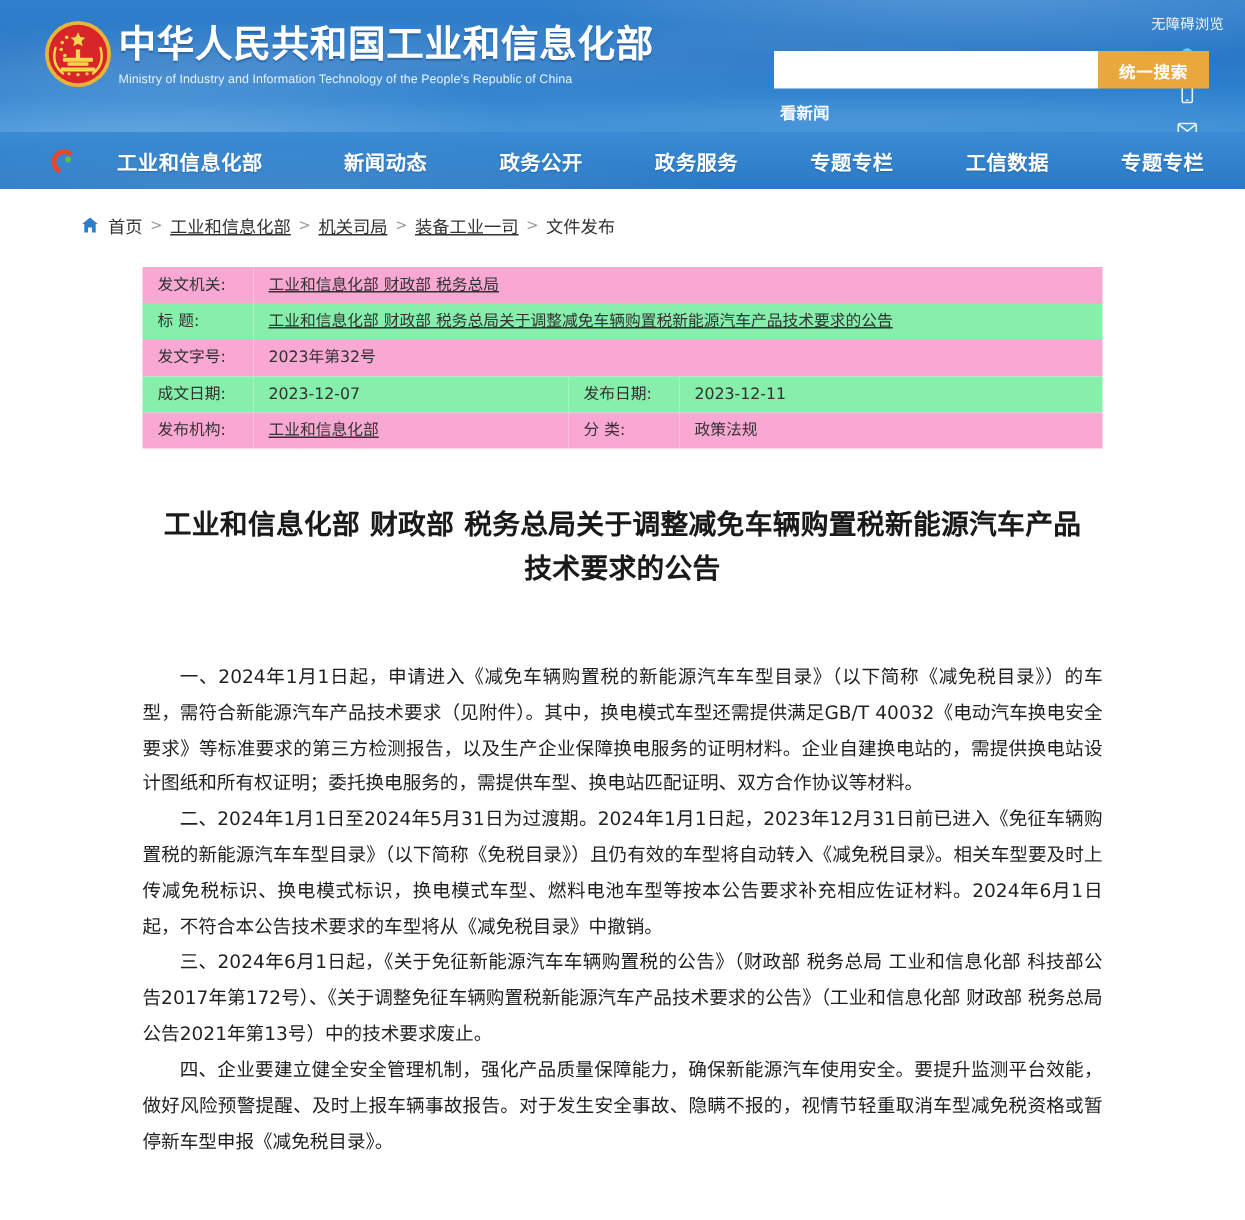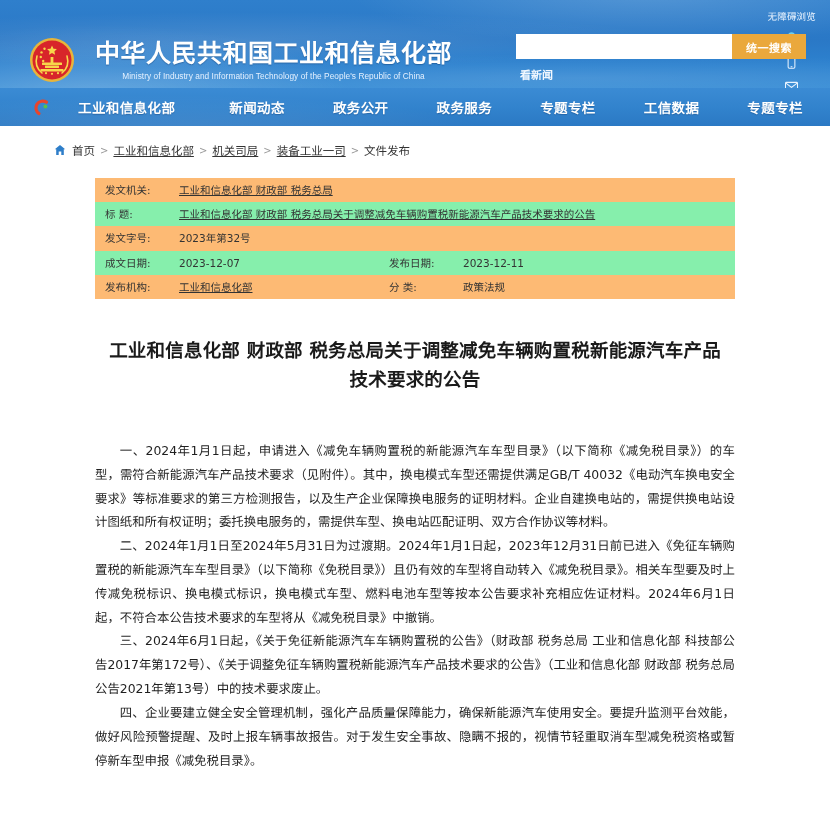--- a/index.html
+++ b/index.html
@@ -63,25 +63,24 @@
     align-items: center;
     justify-content: center;
     cursor: pointer;
   }
   .util-ico svg { display: block; }
 
   
   .brand {
     position: absolute;
     left: 28px;
-    top: 36px;
-    display: flex;
-    align-items: center;
-    gap: 19px;
-    text-align: center;
+    top: 12px;
+    display: flex;
+    align-items: center;
+    gap: 3px;
   }
   .emblem {
     width: 48px;
     height: 48px;
     flex: 0 0 48px;
     position: relative;
   }
   .brand-text { padding-top: 2px; }
   .brand-cn {
     font-family: "DejaVu Sans", "Liberation Sans", sans-serif;
@@ -205,21 +204,21 @@
 
   
   .meta-table {
     width: 640px;
     margin: 0 auto;
     border-collapse: collapse;
     font-size: 10.5px;
     font-family: "DejaVu Sans", "Liberation Sans", sans-serif;
     color: #333;
   }
-  .meta-table tr.shade td { background: #fdba74; }
+  .meta-table tr.shade td { background: #f9a8d4; }
   .meta-table tr.plain td { background: #86efac; }
   .meta-table td {
     padding: 5px 0 5px 10px;
     vertical-align: middle;
     line-height: 1.35;
   }
   .meta-label {
     width: 64px;
     white-space: nowrap;
     color: #333;

